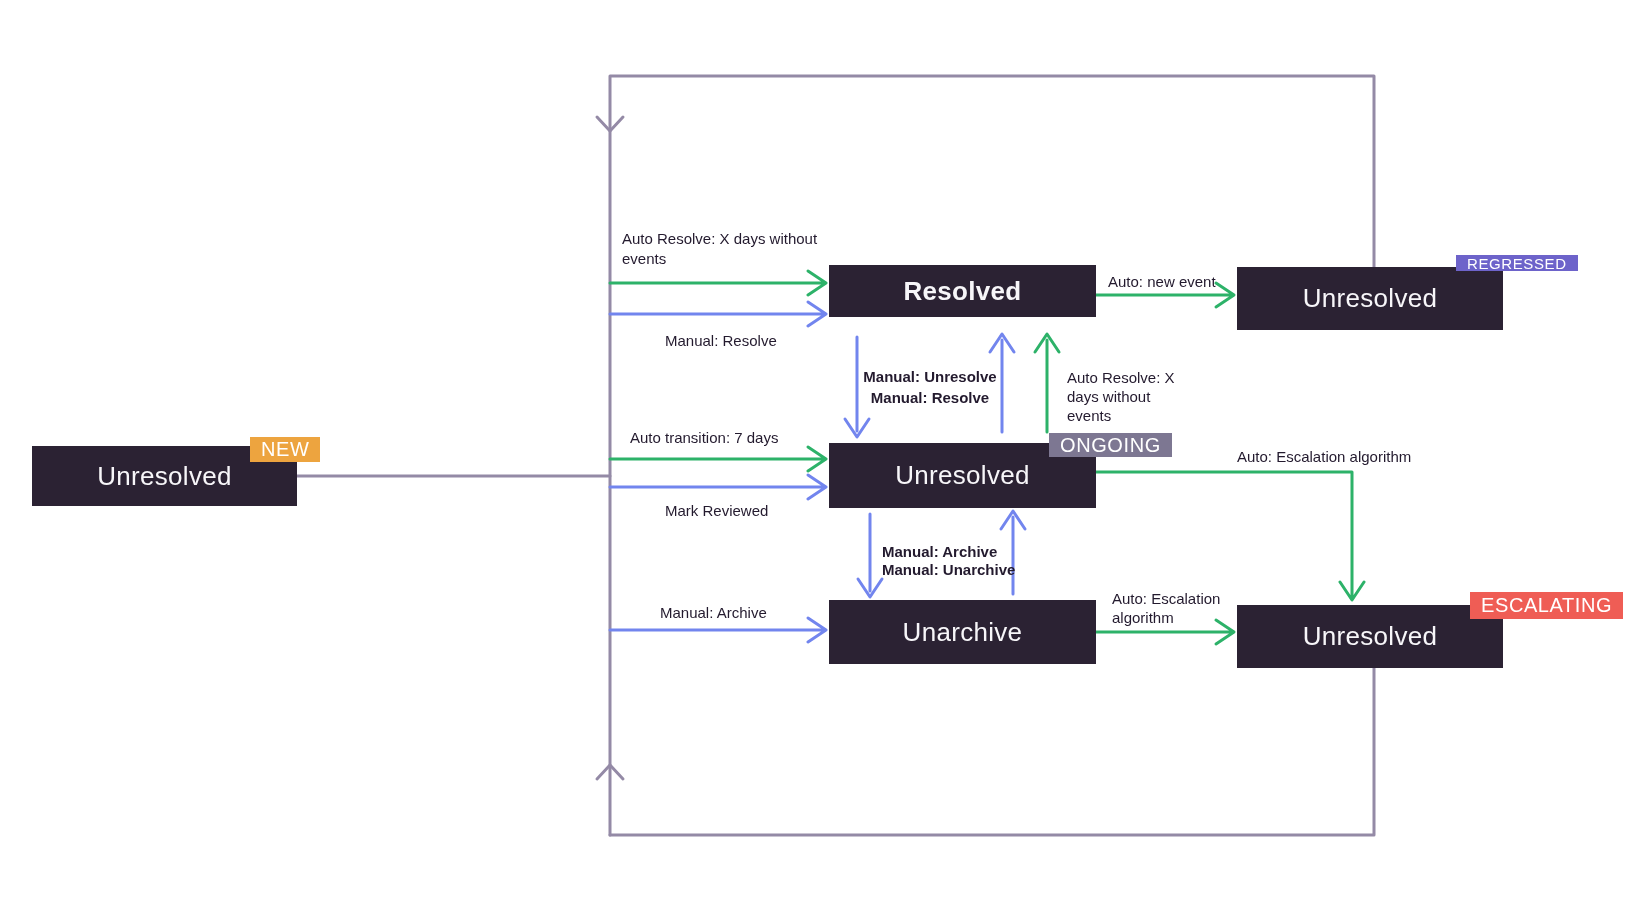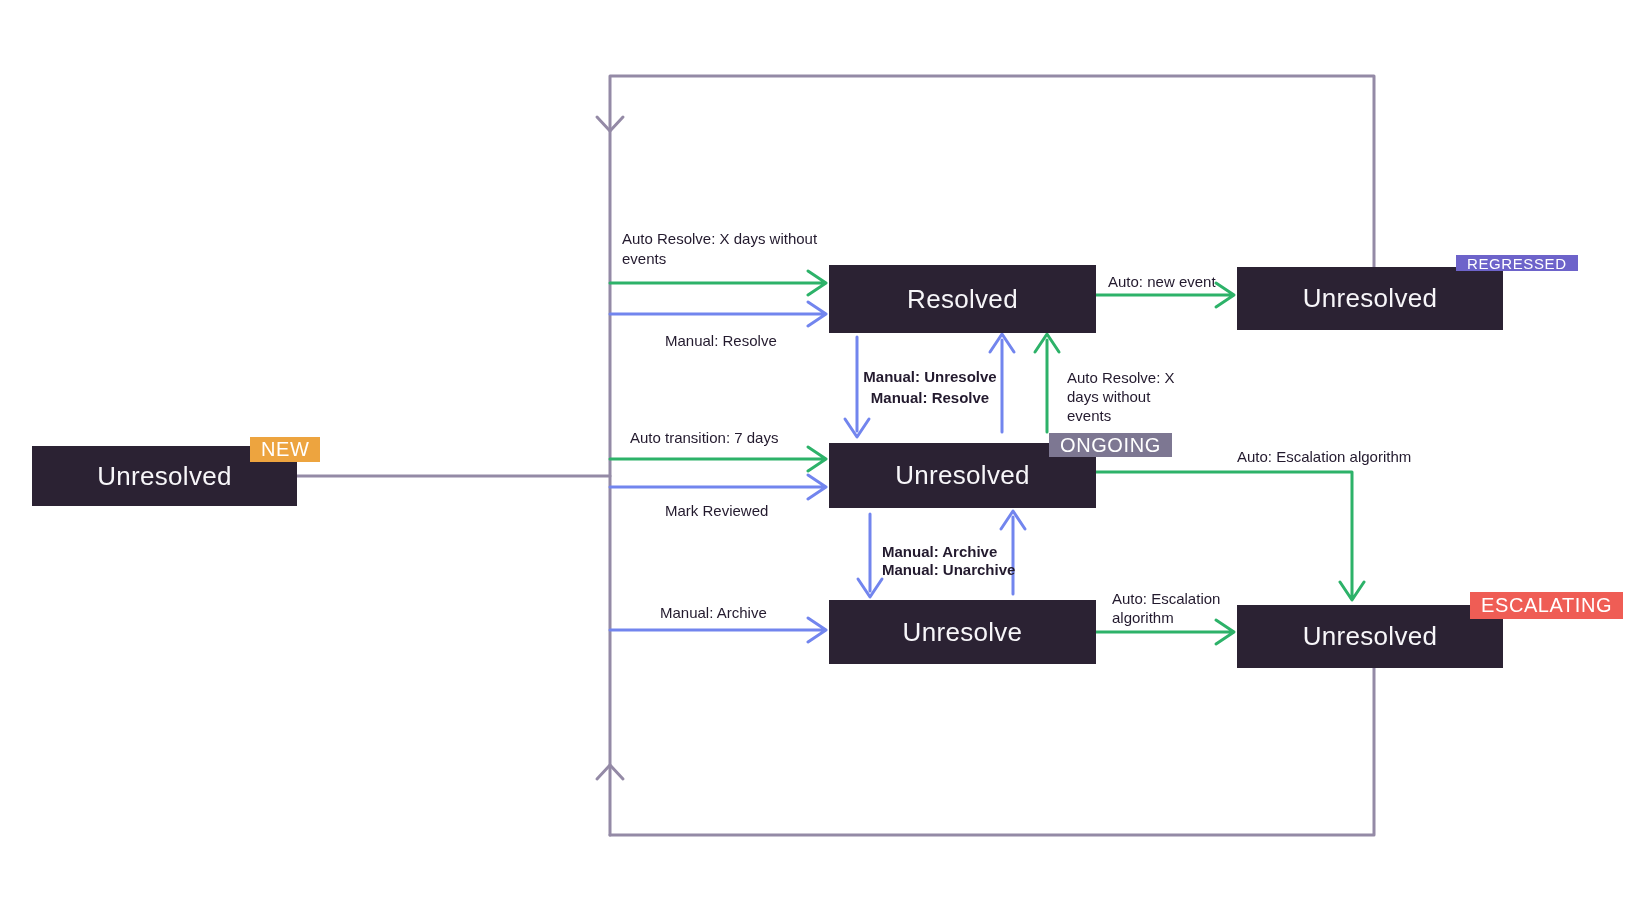--- a/index.html
+++ b/index.html
@@ -69,31 +69,31 @@
     <path class="stroke-blue" d="M 1002 432 L 1002 340 M 990 352 L 1002 334 L 1014 352"></path>
     <path class="stroke-blue" d="M 870 514 L 870 591 M 858 579 L 870 597 L 882 579"></path>
     <path class="stroke-blue" d="M 1013 594 L 1013 517 M 1001 529 L 1013 511 L 1025 529"></path>
   </svg>
 
   <div class="node" style="left:32px;top:446px;width:265px;height:60px;">
     <span>Unresolved</span>
   </div>
   <div class="badge badge-new" style="left:250px;top:437px;height:25px;">NEW</div>
 
-  <div class="node" style="left:829px;top:265px;width:267px;height:68px;">
+  <div class="node" style="left:829px;top:265px;width:267px;height:52px;font-weight:bold;">
     <span>Resolved</span>
   </div>
 
   <div class="node" style="left:829px;top:443px;width:267px;height:65px;">
     <span>Unresolved</span>
   </div>
   <div class="badge badge-ongoing" style="left:1049px;top:433px;height:24px;">ONGOING</div>
 
   <div class="node" style="left:829px;top:600px;width:267px;height:64px;">
-    <span>Unresolve</span>
+    <span>Unarchive</span>
   </div>
 
   <div class="node" style="left:1237px;top:267px;width:266px;height:63px;">
     <span>Unresolved</span>
   </div>
   <div class="badge badge-regressed" style="left:1456px;top:255px;height:16px;font-size:15px;">REGRESSED</div>
 
   <div class="node" style="left:1237px;top:605px;width:266px;height:63px;">
     <span>Unresolved</span>
   </div>

